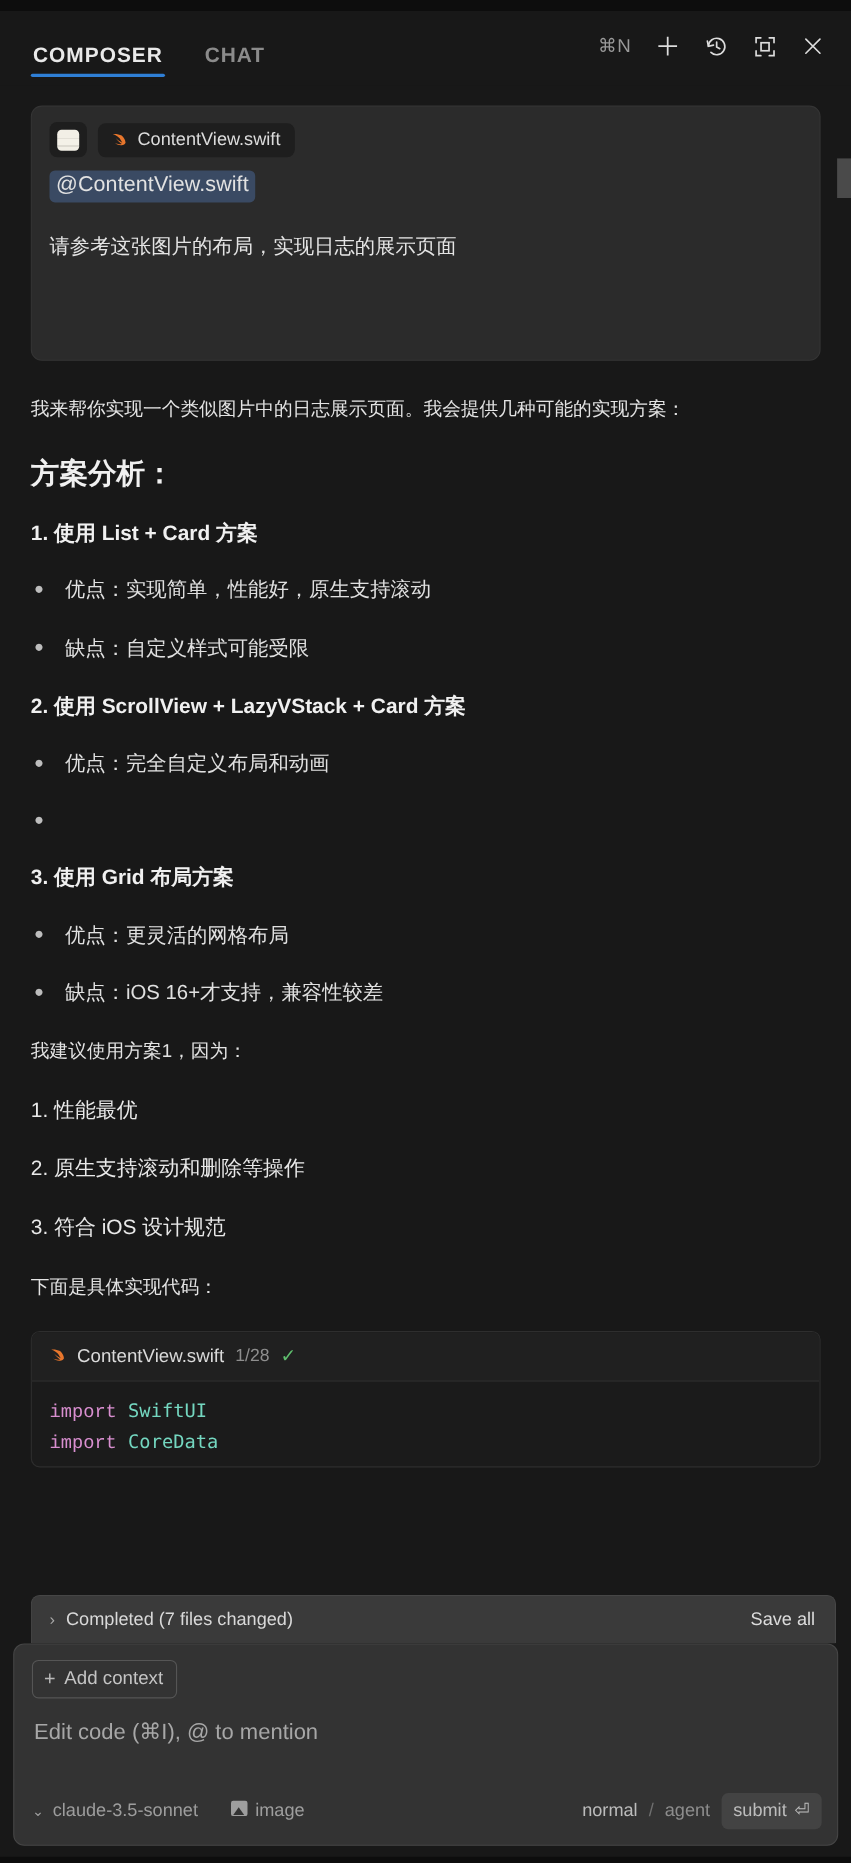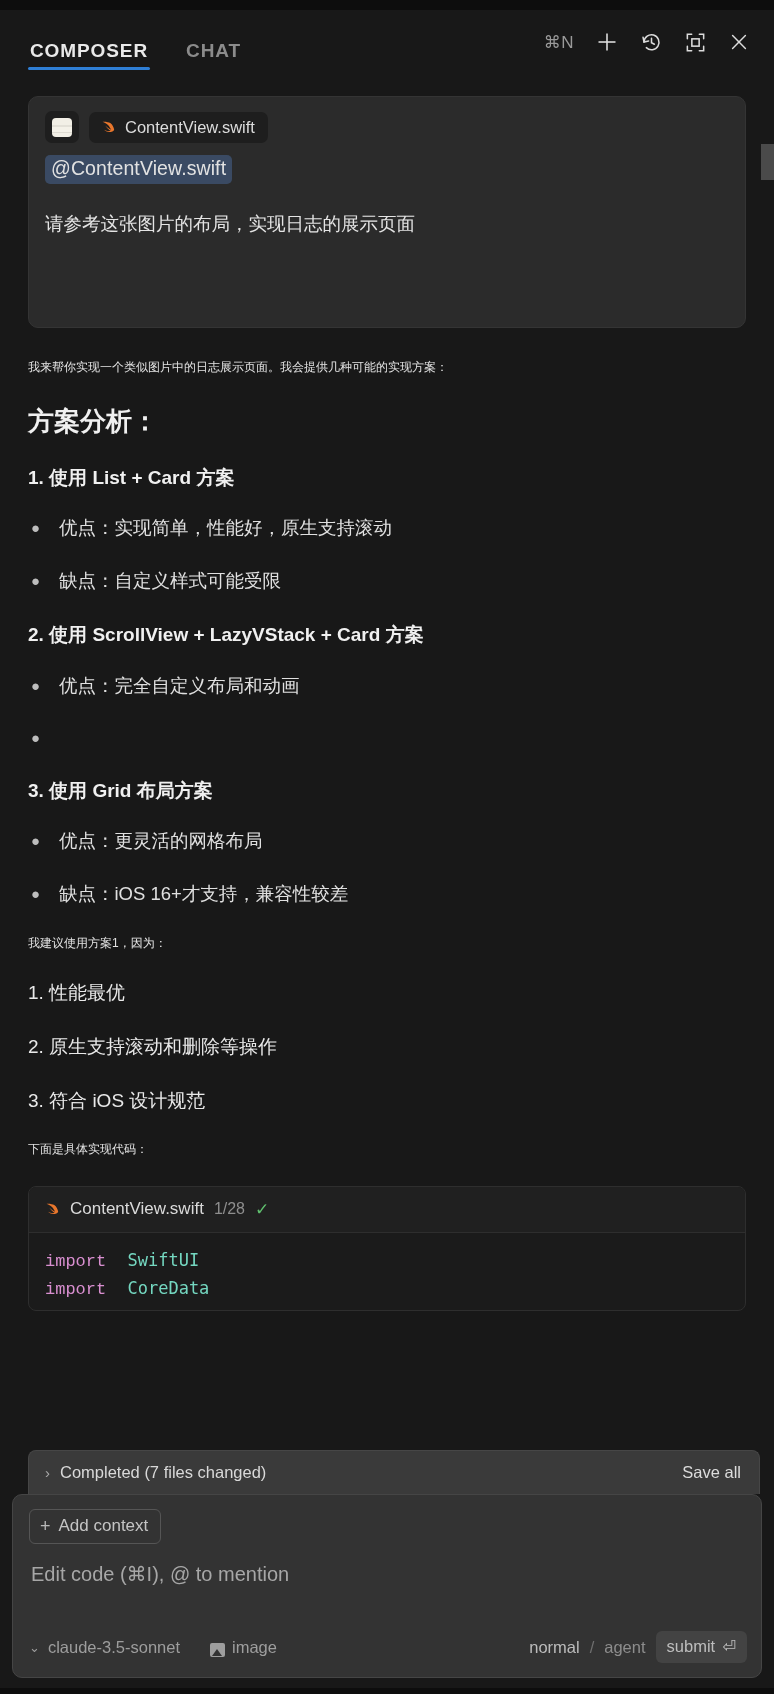--- a/index.html
+++ b/index.html
@@ -84,21 +84,21 @@
     background: #3a4a63; color: #e2e2e2;
     border-radius: 5px; padding: 2px 6px 4px 6px;
     font-size: 19.5px; letter-spacing: .1px;
   }
   .user-text {
     margin-top: 26px; font-size: 18.5px; color: #e4e4e4; line-height: 1.5;
   }
 
   
   .md { margin-top: 30px; color: #e3e3e3; }
-  .md p { font-size: 12px; line-height: 1.62; margin-bottom: 26px; }
+  .md p { font-size: 17px; line-height: 1.62; margin-bottom: 26px; }
   .md h3 {
     font-size: 26px; font-weight: 700; color: #f0f0f0;
     margin: 0 0 24px 0; line-height: 1.4;
   }
   .md .ol-item {
     font-size: 19px; font-weight: 700; color: #f0f0f0;
     margin-bottom: 24px; line-height: 1.45;
   }
   .md .ol-item-plain {
     font-size: 19px; font-weight: 400; color: #e9e9e9;
@@ -127,21 +127,21 @@
   }
   .code-head .count { color: #8e8e8e; font-size: 16px; }
   .code-head .check { color: #5fbf6e; font-size: 17px; }
   .code-body {
     padding: 14px 16px 6px 16px;
     font-family: "DejaVu Sans Mono", "Liberation Mono", monospace;
     font-size: 17px; line-height: 1.62;
     white-space: pre;
   }
   .kw { color: #d98fd0; font-family: Liberation Mono, monospace; }
-  .ty { color: #74d7c0; margin-left: 11px; }
+  .ty { color: #74d7c0; }
 
   
   .completed-bar {
     position: absolute; left: 28px; right: 14px; bottom: 0;
     background: #3a3a3a;
     border-radius: 8px 8px 0 0;
     height: 44px;
     display: flex; align-items: center;
     padding: 0 18px 0 16px;
     font-size: 16.5px; color: #d9d9d9;
@@ -176,21 +176,21 @@
     font-size: 20px; color: #a7a7a7;
   }
   .composer-foot {
     margin-top: auto;
     display: flex; align-items: center;
     padding: 0 14px 14px 16px; gap: 10px;
     font-size: 16.5px; color: #9a9a9a;
   }
   .model-pick { display: inline-flex; align-items: center; gap: 8px; cursor: pointer; color: #9d9d9d;}
   .model-pick .chev-d { font-size: 13px; color: #9d9d9d;}
-  .img-badge { display: inline-flex; align-items: flex-end; gap: 7px; margin-left: 20px; cursor: pointer; color: #9e9e9e;}
+  .img-badge { display: inline-flex; align-items: flex-start; gap: 7px; margin-left: 20px; cursor: pointer; color: #9e9e9e;}
   .img-badge .sq {
     width: 15px; height: 14px; border-radius: 2px; background: #9e9e9e;
     position: relative; overflow: hidden; flex: none;
   }
   .img-badge .sq::after{
     content:""; position:absolute; left:2px; bottom:1px; width:0;height:0;
     border-left:5px solid transparent;border-right:5px solid transparent;border-bottom:7px solid #333;
   }
   .foot-right { margin-left: auto; display: flex; align-items: center; gap: 10px; }
   .mode { color: #bcbcbc; cursor: pointer;}

